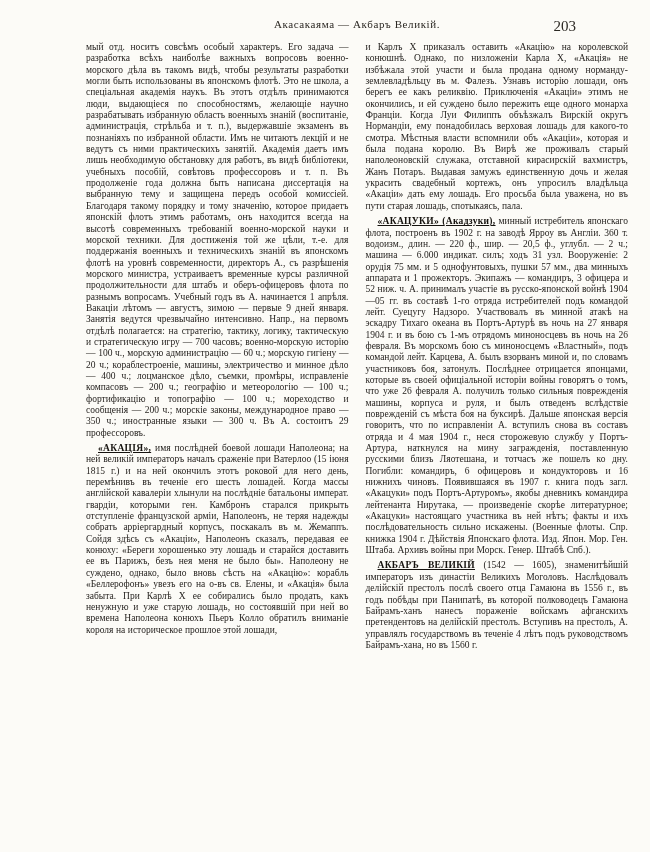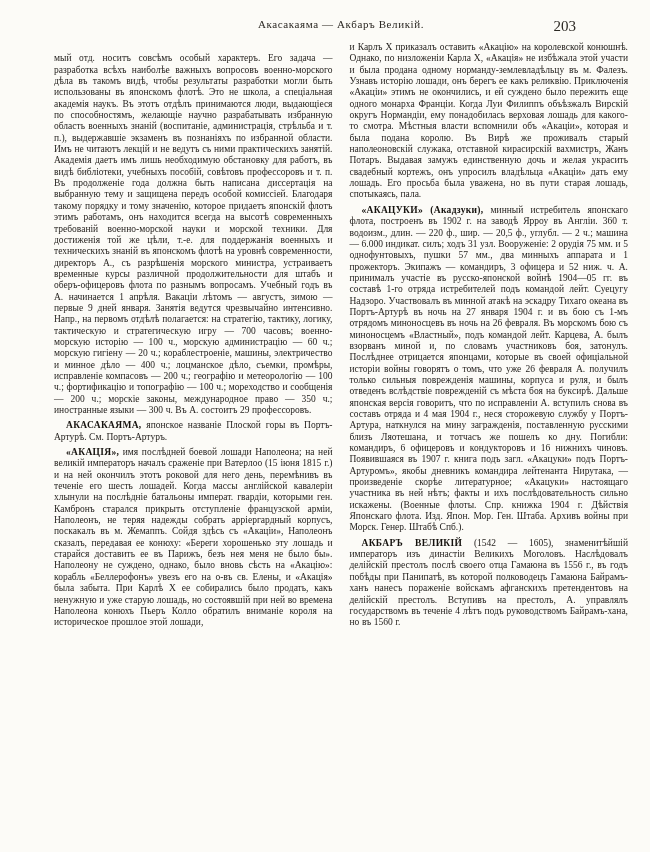--- a/index.html
+++ b/index.html
@@ -8,21 +8,21 @@
     background: #efeeea;
     font-family: "Liberation Serif", "DejaVu Serif", serif;
   }
   .page {
     position: relative;
     width: 650px;
     height: 852px;
     margin: 0 auto;
     background: #fcfbf7;
     box-sizing: border-box;
-    padding: 16px 22px 8px 54px;
+    padding: 16px 22px 8px 86px;
     color: #262320;
     overflow: hidden;
   }
   .running-head {
     position: relative;
     height: 22px;
     margin-bottom: 4px;
   }
   .running-head .title {
     position: absolute;
@@ -37,58 +37,58 @@
   .running-head .folio {
     position: absolute;
     right: 52px;
     top: 2px;
     font-size: 15px;
     color: #2b2823;
   }
   .columns {
     display: flex;
     gap: 17px;
-    align-items: flex-end;
+    align-items: flex-start;
   }
   .col {
     flex: 1 1 0;
     min-width: 0;
   }
   p.para {
     margin: 0;
     font-size: 9.5px;
     line-height: 11.35px;
     text-align: justify;
     text-indent: 12px;
     word-spacing: 0.2px;
     color: #262320;
   }
   p.para.no-indent { text-indent: 0; }
   p.para.article { margin-top: 4px; }
   p.para b.runin {
     font-weight: bold;
     color: #15120e;
     letter-spacing: 0.3px;
+    text-decoration: underline;
   }
 </style>
 </head>
 <body>
 
 <div class="page">
 
   <div class="running-head">
     <div class="title">Акасакаяма — Акбаръ Великій.</div>
     <div class="folio">203</div>
   </div>
 
   <div class="columns">
 
     <div class="col">
       <p class="para no-indent"><span>мый отд. носитъ совсѣмъ особый характеръ. Его задача — разработка всѣхъ наиболѣе важныхъ вопросовъ военно-морского дѣла въ такомъ видѣ, чтобы результаты разработки могли быть использованы въ японскомъ флотѣ. Это не школа, а спеціальная академія наукъ. Въ этотъ отдѣлъ принимаются люди, выдающіеся по способностямъ, желающіе научно разрабатывать избранную область военныхъ знаній (воспитаніе, администрація, стрѣльба и т. п.), выдержавшіе экзаменъ въ познаніяхъ по избранной области. Имъ не читаютъ лекцій и не ведутъ съ ними практическихъ занятій. Академія даетъ имъ лишь необходимую обстановку для работъ, въ видѣ библіотеки, учебныхъ пособій, совѣтовъ профессоровъ и т. п. Въ продолженіе года должна быть написана диссертація на выбранную тему и защищена передъ особой комиссіей. Благодаря такому порядку и тому значенію, которое придаетъ японскій флотъ этимъ работамъ, онъ находится всегда на высотѣ современныхъ требованій военно-морской науки и морской техники. Для достиженія той же цѣли, т.-е. для поддержанія военныхъ и техническихъ знаній въ японскомъ флотѣ на уровнѣ современности, директоръ А., съ разрѣшенія морского министра, устраиваетъ временные курсы различной продолжительности для штабъ и оберъ-офицеровъ флота по разнымъ вопросамъ. Учебный годъ въ А. начинается 1 апрѣля. Вакаціи лѣтомъ — августъ, зимою — первые 9 дней января. Занятія ведутся чрезвычайно интенсивно. Напр., на первомъ отдѣлѣ полагается: на стратегію, тактику, логику, тактическую и стратегическую игру — 700 часовъ; военно-морскую исторію — 100 ч., морскую администрацію — 60 ч.; морскую гигіену — 20 ч.; кораблестроеніе, машины, электричество и минное дѣло — 400 ч.; лоцманское дѣло, съемки, промѣры, исправленіе компасовъ — 200 ч.; географію и метеорологію — 100 ч.; фортификацію и топографію — 100 ч.; мореходство и сообщенія — 200 ч.; морскіе законы, международное право — 350 ч.; иностранные языки — 300 ч. Въ А. состоитъ 29 профессоровъ.</span></p>
-      <p class="para article"><b class="runin">АКАСАКАЯМА,</b><span> японское названіе Плоской горы въ Портъ-Артурѣ. См. Портъ-Артуръ.</span></p>
       <p class="para article"><b class="runin">«АКАЦІЯ»,</b><span> имя послѣдней боевой лошади Наполеона; на ней великій императоръ началъ сраженіе при Ватерлоо (15 іюня 1815 г.) и на ней окончилъ этотъ роковой для него день, перемѣнивъ въ теченіе его шесть лошадей. Когда массы англійской кавалеріи хлынули на послѣдніе батальоны императ. гвардіи, которыми ген. Камбронъ старался прикрыть отступленіе французской арміи, Наполеонъ, не теряя надежды собрать арріергардный корпусъ, поскакалъ въ м. Жемаппъ. Сойдя здѣсь съ «Акаціи», Наполеонъ сказалъ, передавая ее конюху: «Береги хорошенько эту лошадь и старайся доставить ее въ Парижъ, безъ нея меня не было бы». Наполеону не суждено, однако, было вновь сѣсть на «Акацію»: корабль «Беллерофонъ» увезъ его на о-въ св. Елены, и «Акація» была забыта. При Карлѣ X ее собирались было продать, какъ ненужную и уже старую лошадь, но состоявшій при ней во времена Наполеона конюхъ Пьеръ Колло обратилъ вниманіе короля на историческое прошлое этой лошади,</span></p>
     </div>
 
     <div class="col">
       <p class="para no-indent"><span>и Карлъ X приказалъ оставить «Акацію» на королевской конюшнѣ. Однако, по низложеніи Карла X, «Акація» не избѣжала этой участи и была продана одному норманду-землевладѣльцу въ м. Фалезъ. Узнавъ исторію лошади, онъ берегъ ее какъ реликвію. Приключенія «Акаціи» этимъ не окончились, и ей суждено было пережить еще одного монарха Франціи. Когда Луи Филиппъ объѣзжалъ Вирскій округъ Нормандіи, ему понадобилась верховая лошадь для какого-то смотра. Мѣстныя власти вспомнили объ «Акаціи», которая и была подана королю. Въ Вирѣ же проживалъ старый наполеоновскій служака, отставной кирасирскій вахмистръ, Жанъ Потаръ. Выдавая замужъ единственную дочь и желая украсить свадебный кортежъ, онъ упросилъ владѣльца «Акаціи» дать ему лошадь. Его просьба была уважена, но въ пути старая лошадь, спотыкаясь, пала.</span></p>
       <p class="para article"><b class="runin">«АКАЦУКИ» (Акадзуки),</b><span> минный истребитель японскаго флота, построенъ въ 1902 г. на заводѣ Ярроу въ Англіи. 360 т. водоизм., длин. — 220 ф., шир. — 20,5 ф., углубл. — 2 ч.; машина — 6.000 индикат. силъ; ходъ 31 узл. Вооруженіе: 2 орудія 75 мм. и 5 однофунтовыхъ, пушки 57 мм., два минныхъ аппарата и 1 прожекторъ. Экипажъ — командиръ, 3 офицера и 52 ниж. ч. А. принималъ участіе въ русско-японской войнѣ 1904—05 гг. въ составѣ 1-го отряда истребителей подъ командой лейт. Суецугу Надзоро. Участвовалъ въ минной атакѣ на эскадру Тихаго океана въ Портъ-Артурѣ въ ночь на 27 января 1904 г. и въ бою съ 1-мъ отрядомъ миноносцевъ въ ночь на 26 февраля. Въ морскомъ бою съ миноносцемъ «Властный», подъ командой лейт. Карцева, А. былъ взорванъ миной и, по словамъ участниковъ боя, затонулъ. Послѣднее отрицается японцами, которые въ своей офиціальной исторіи войны говорятъ о томъ, что уже 26 февраля А. получилъ только сильныя поврежденія машины, корпуса и руля, и былъ отведенъ вслѣдствіе поврежденій съ мѣста боя на буксирѣ. Дальше японская версія говоритъ, что по исправленіи А. вступилъ снова въ составъ отряда и 4 мая 1904 г., неся сторожевую службу у Портъ-Артура, наткнулся на мину загражденія, поставленную русскими близъ Ляотешана, и тотчасъ же пошелъ ко дну. Погибли: командиръ, 6 офицеровъ и кондукторовъ и 16 нижнихъ чиновъ. Появившаяся въ 1907 г. книга подъ загл. «Акацуки» подъ Портъ-Артуромъ», якобы дневникъ командира лейтенанта Нирутака, — произведеніе скорѣе литературное; «Акацуки» настоящаго участника въ ней нѣтъ; факты и ихъ послѣдовательность сильно искажены. (Военные флоты. Спр. книжка 1904 г. Дѣйствія Японскаго флота. Изд. Япон. Мор. Ген. Штаба. Архивъ войны при Морск. Генер. Штабѣ Спб.).</span></p>
       <p class="para article"><b class="runin">АКБАРЪ ВЕЛИКІЙ</b><span> (1542 — 1605), знаменитѣйшій императоръ изъ династіи Великихъ Моголовъ. Наслѣдовалъ делійскій престолъ послѣ своего отца Гамаюна въ 1556 г., въ годъ побѣды при Панипатѣ, въ которой полководецъ Гамаюна Байрамъ-ханъ нанесъ пораженіе войскамъ афганскихъ претендентовъ на делійскій престолъ. Вступивъ на престолъ, А. управлялъ государствомъ въ теченіе 4 лѣтъ подъ руководствомъ Байрамъ-хана, но въ 1560 г.</span></p>
     </div>
 
   </div>

